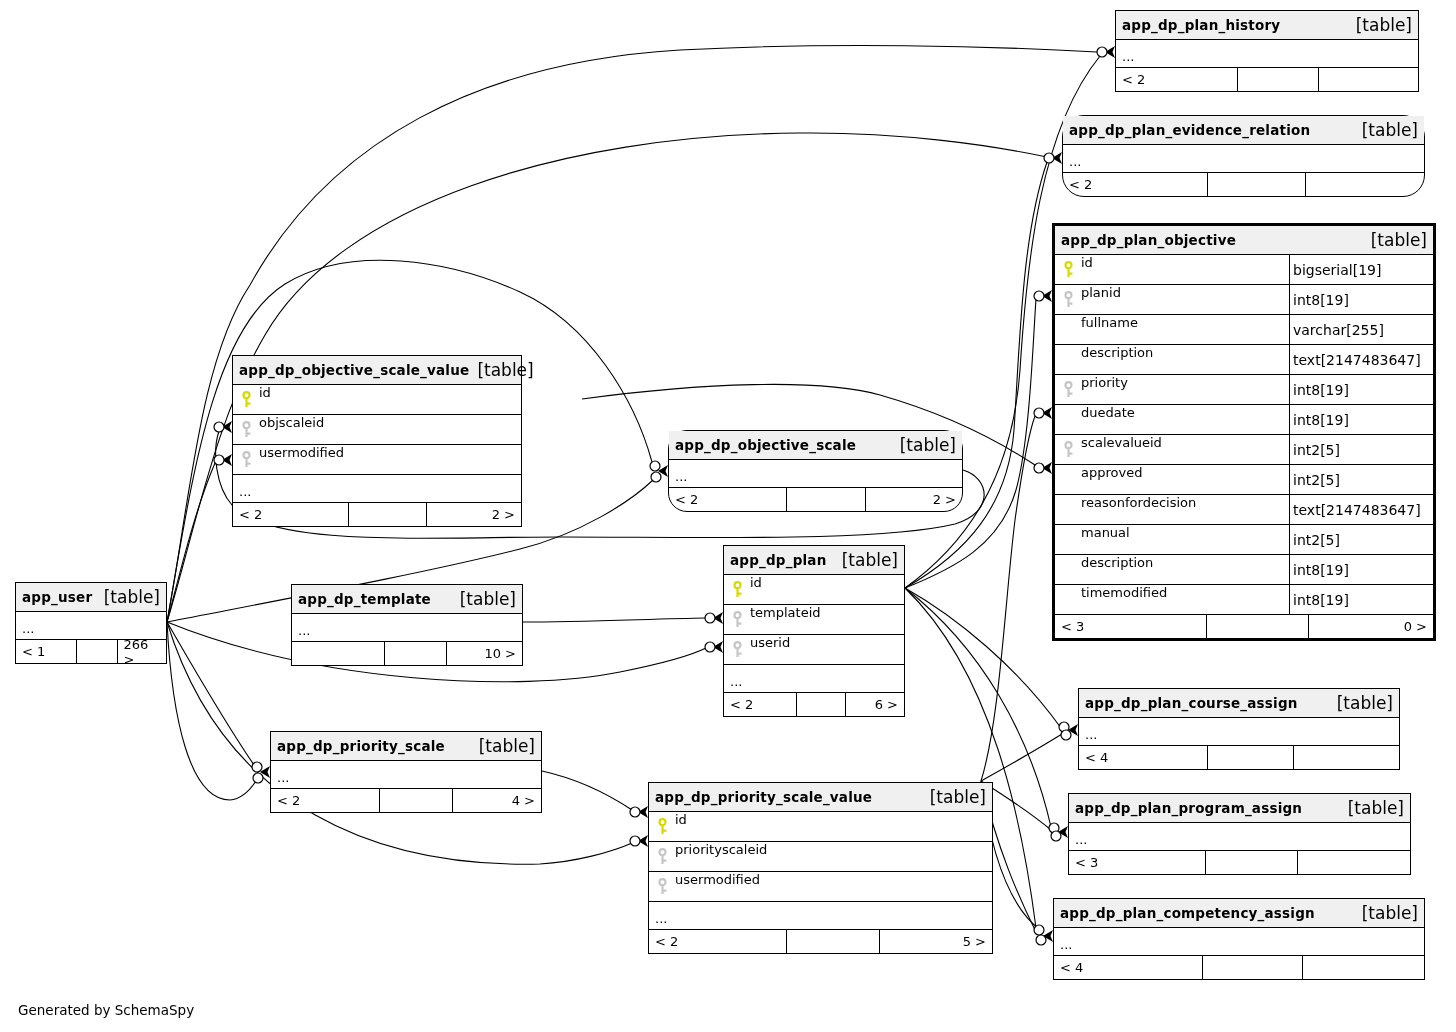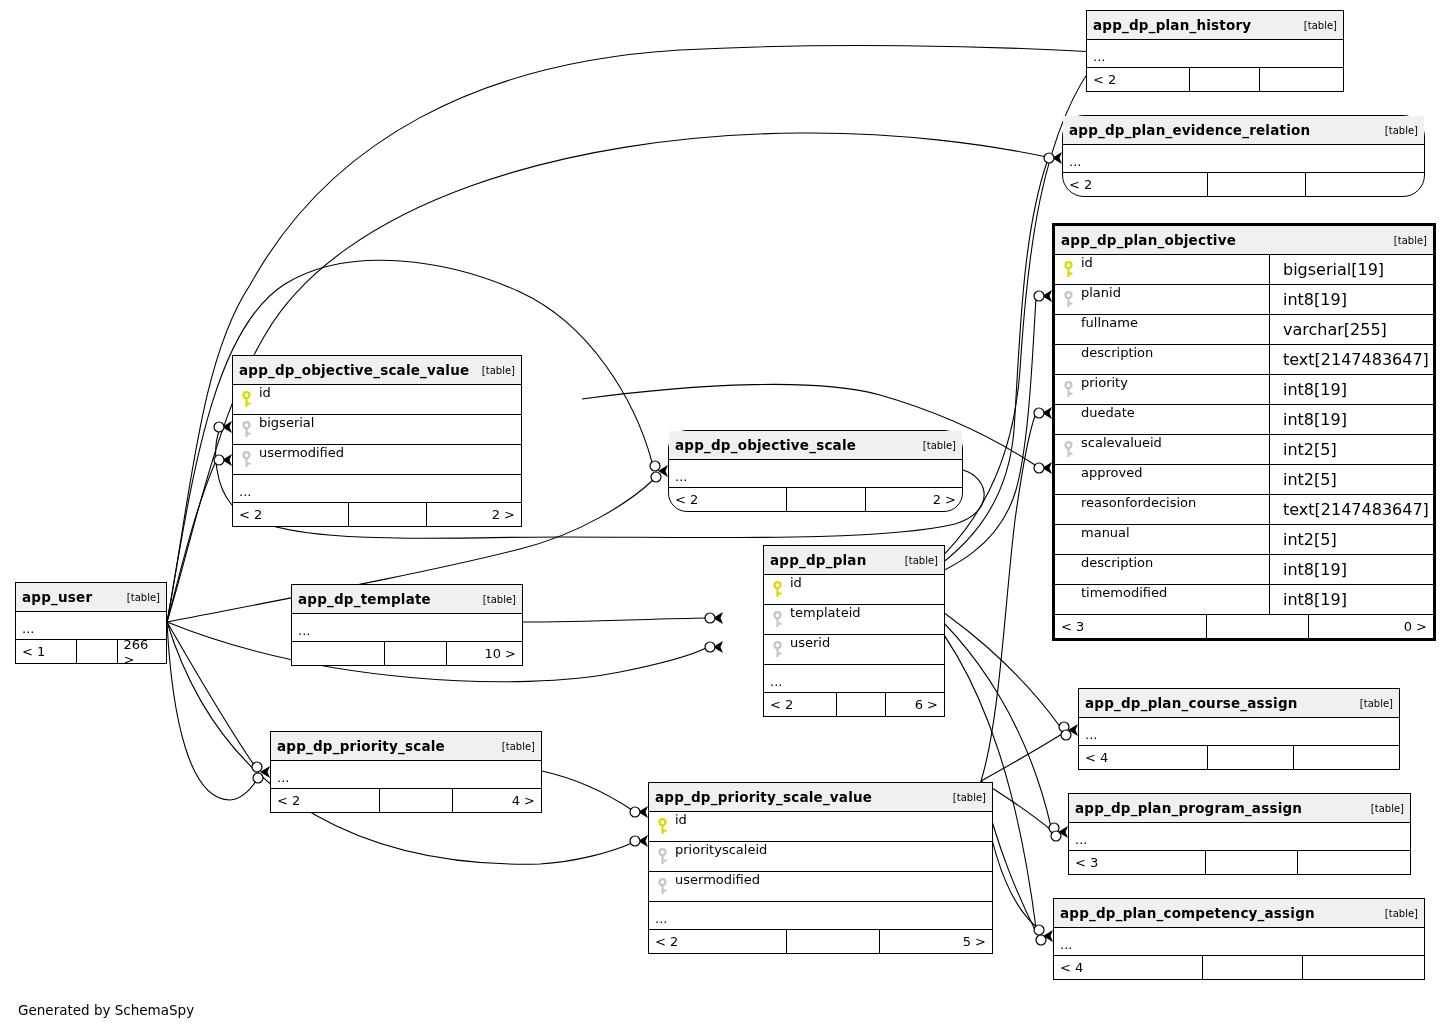--- a/index.html
+++ b/index.html
@@ -6,26 +6,26 @@
   body{width:1456px;height:1032px;position:relative;overflow:hidden;
        font-family:"DejaVu Sans","Liberation Sans",sans-serif;color:#000;}
   #canvas{position:absolute;inset:0;width:1456px;height:1032px;}
   #edges{position:absolute;left:0;top:0;z-index:0;}
   #tables{position:absolute;left:0;top:0;z-index:1;}
   .tbl{position:absolute;background:#fff;border:1px solid #000;box-sizing:border-box;}
   .tbl.emph{border:3px solid #000;}
   .tbl > div + div{border-top:1px solid #000;}
   .hdr{height:28px;display:flex;align-items:center;padding:0 6px;background:#f0f0f0;}
   .tname{font-weight:bold;font-size:13.5px;letter-spacing:.2px;white-space:nowrap;}
-  .badge{margin-left:auto;font-size:10px;white-space:nowrap;padding-left:8px;}
+  .badge{margin-left:auto;font-size:17px;white-space:nowrap;padding-left:8px;}
   .crow{height:29px;display:flex;}
   .kbox{width:26px;display:flex;justify-content:center;align-items:center;flex:none;}
   .cname{font-size:13px;white-space:nowrap;flex:1;}
   .ctype{width:137px;flex:none;align-self:stretch;display:flex;align-items:center;
-         border-left:1px solid #000;padding:0 13px;font-size:16px;white-space:nowrap;}
+         border-left:1px solid #000;padding:0 3px;font-size:14px;white-space:nowrap;}
   .ell{height:24px;display:flex;align-items:flex-end;padding:0 6px 3px 6px;font-size:13px;}
   .ftr{height:23px;display:flex;align-items:center;font-size:13px;}
   .fcell{height:100%;display:flex;align-items:center;padding:0 6px;box-sizing:border-box;}
   .f-left{width:40%;}
   .f-mid{width:27%;border-left:1px solid #000;}
   .f-right{width:33%;border-left:1px solid #000;justify-content:flex-end;}
   #credit{position:absolute;left:18px;top:1002px;font-size:13.5px;z-index:1;}
 </style>
 </head>
 <body>
@@ -88,21 +88,21 @@
       <circle cx="1064" cy="727" r="5" fill="#fff" stroke="#000000" stroke-width="1.2"></circle>
       <circle cx="1066" cy="735" r="5" fill="#fff" stroke="#000000" stroke-width="1.2"></circle>
       <path d="M1058,832 L1068,826 L1065.5,832 L1068,838 Z" fill="#000000"></path>
       <circle cx="1054" cy="828" r="5" fill="#fff" stroke="#000000" stroke-width="1.2"></circle>
       <circle cx="1056" cy="836" r="5" fill="#fff" stroke="#000000" stroke-width="1.2"></circle>
       <path d="M1043,936 L1053,930 L1050.5,936 L1053,942 Z" fill="#000000"></path>
       <circle cx="1039" cy="930" r="5" fill="#fff" stroke="#000000" stroke-width="1.2"></circle>
       <circle cx="1041" cy="940" r="5" fill="#fff" stroke="#000000" stroke-width="1.2"></circle>
     </svg>
   <div id="tables">
-      <div class="tbl" style="left: 1086px; top: 10px; width: 258px;">
+      <div class="tbl" style="left: 1115px; top: 10px; width: 304px;">
         <div class="hdr">
           <span class="tname">app_dp_plan_history</span>
           <span class="badge">[table]</span>
         </div>
         <div class="ell">...</div>
         <div class="ftr">
           <span class="fcell f-left">&lt; 2</span>
           <span class="fcell f-mid"></span>
           <span class="fcell f-right"></span>
         </div>
@@ -230,21 +230,21 @@
           <span class="cname">id</span>
         </div>
         <div class="crow">
           <span class="kbox">
             <svg width="11" height="17" viewBox="0 0 11 17" aria-hidden="true">
               <circle cx="5.5" cy="4.2" r="3" fill="none" stroke="#c6c6c6" stroke-width="2.2"></circle>
               <line x1="5.5" y1="7.4" x2="5.5" y2="16" stroke="#c6c6c6" stroke-width="2.2"></line>
               <line x1="5.5" y1="12.6" x2="9.5" y2="12.6" stroke="#c6c6c6" stroke-width="2.2"></line>
             </svg>
           </span>
-          <span class="cname">bigserial</span>
+          <span class="cname">objscaleid</span>
         </div>
         <div class="crow">
           <span class="kbox">
             <svg width="11" height="17" viewBox="0 0 11 17" aria-hidden="true">
               <circle cx="5.5" cy="4.2" r="3" fill="none" stroke="#c6c6c6" stroke-width="2.2"></circle>
               <line x1="5.5" y1="7.4" x2="5.5" y2="16" stroke="#c6c6c6" stroke-width="2.2"></line>
               <line x1="5.5" y1="12.6" x2="9.5" y2="12.6" stroke="#c6c6c6" stroke-width="2.2"></line>
             </svg>
           </span>
           <span class="cname">usermodified</span>
@@ -261,21 +261,21 @@
           <span class="tname">app_dp_objective_scale</span>
           <span class="badge">[table]</span>
         </div>
         <div class="ell">...</div>
         <div class="ftr">
           <span class="fcell f-left">&lt; 2</span>
           <span class="fcell f-mid"></span>
           <span class="fcell f-right">2 &gt;</span>
         </div>
       </div>
-      <div class="tbl" style="left: 723px; top: 545px; width: 182px; margin-left: 40px;">
+      <div class="tbl" style="left: 723px; top: 545px; width: 182px;">
         <div class="hdr">
           <span class="tname">app_dp_plan</span>
           <span class="badge">[table]</span>
         </div>
         <div class="crow">
           <span class="kbox">
             <svg width="11" height="17" viewBox="0 0 11 17" aria-hidden="true">
               <circle cx="5.5" cy="4.2" r="3" fill="none" stroke="#d9d900" stroke-width="2.2"></circle>
               <line x1="5.5" y1="7.4" x2="5.5" y2="16" stroke="#d9d900" stroke-width="2.2"></line>
               <line x1="5.5" y1="12.6" x2="9.5" y2="12.6" stroke="#d9d900" stroke-width="2.2"></line>

